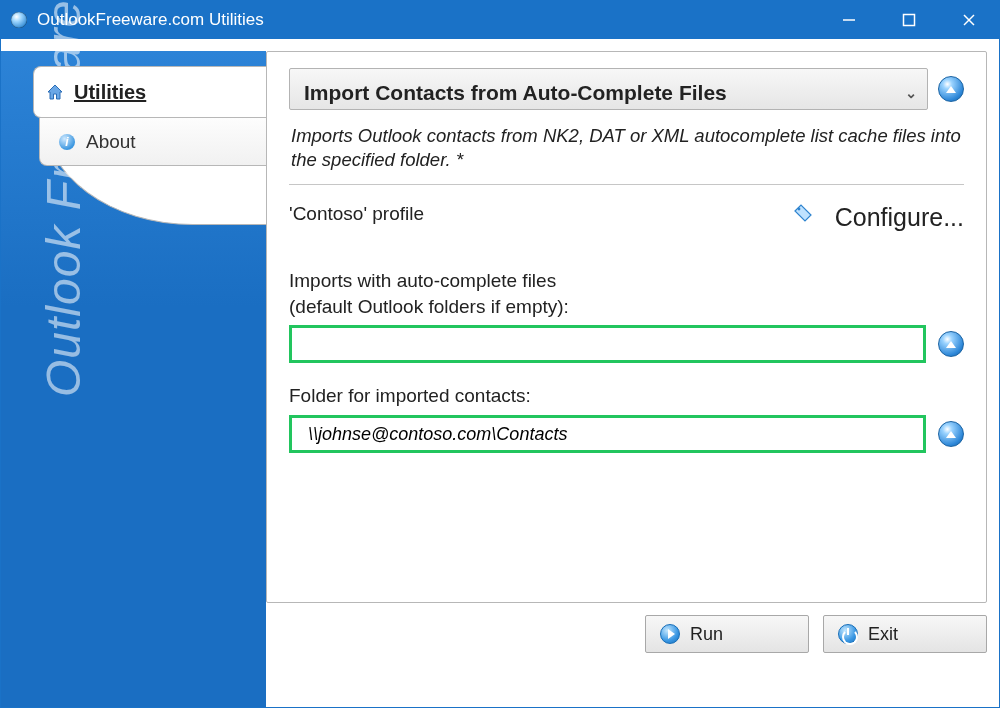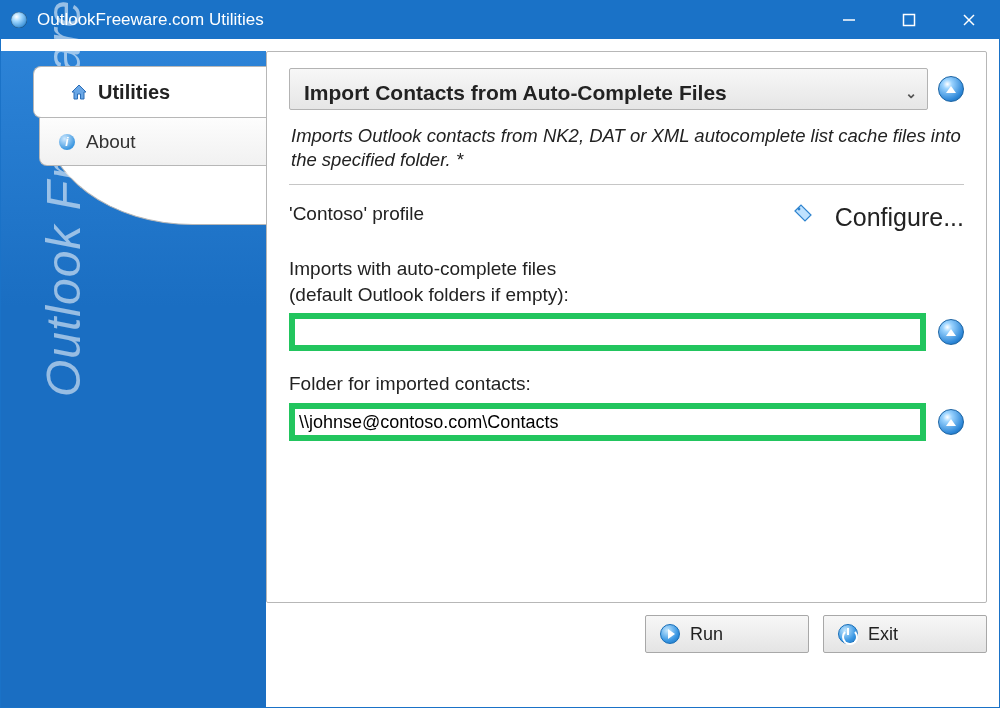--- a/index.html
+++ b/index.html
@@ -74,26 +74,27 @@
   }
   .tab-utilities {
     height: 52px;
     background: #fff;
     border: 1px solid #b7b7b7;
     border-right: none;
     border-top-left-radius: 8px;
     border-bottom-left-radius: 8px;
     display: flex;
     align-items: center;
-    padding-left: 36px;
+    padding-left: 12px;
     font-size: 20px;
     font-weight: 700;
     color: #222;
     position: relative;
     z-index: 2;
+    text-decoration: underline;
   }
   .tab-about {
     margin-top: 0;
     height: 48px;
     background: linear-gradient(180deg,#fdfdfd,#f1f1f1);
     border: 1px solid #b7b7b7;
     border-right: none;
     border-top: none;
     border-bottom-left-radius: 8px;
     display: flex;
@@ -202,21 +203,21 @@
   }
   .hr {
     height: 1px;
     background: #c6c6c6;
     margin: 8px 0 18px 0;
   }
   .profile-row {
     display: flex;
     justify-content: space-between;
     align-items: flex-start;
-    margin-bottom: 24px;
+    margin-bottom: 36px;
   }
   .profile-label {
     font-size: 19px;
     color: #222;
   }
   .configure-link {
     display: flex;
     align-items: flex-start;
     gap: 22px;
     font-size: 25px;
@@ -230,26 +231,27 @@
   }
   .input-row {
     display: flex;
     align-items: center;
     gap: 12px;
     margin-bottom: 20px;
   }
   .txt {
     flex: 1;
     height: 38px;
-    border: 6px solid #22c55e;
+    border: 3px solid #22c55e;
     font-size: 18px;
-    padding: 0 4px;
+    padding: 0 16px;
     font-family: inherit;
     outline: none;
     background: #fff;
+    font-style: italic;
   }
   .button-row {
     display: flex;
     justify-content: flex-end;
     gap: 14px;
     padding: 12px 0 0 8px;
   }
   .btn {
     width: 164px;
     height: 38px;

